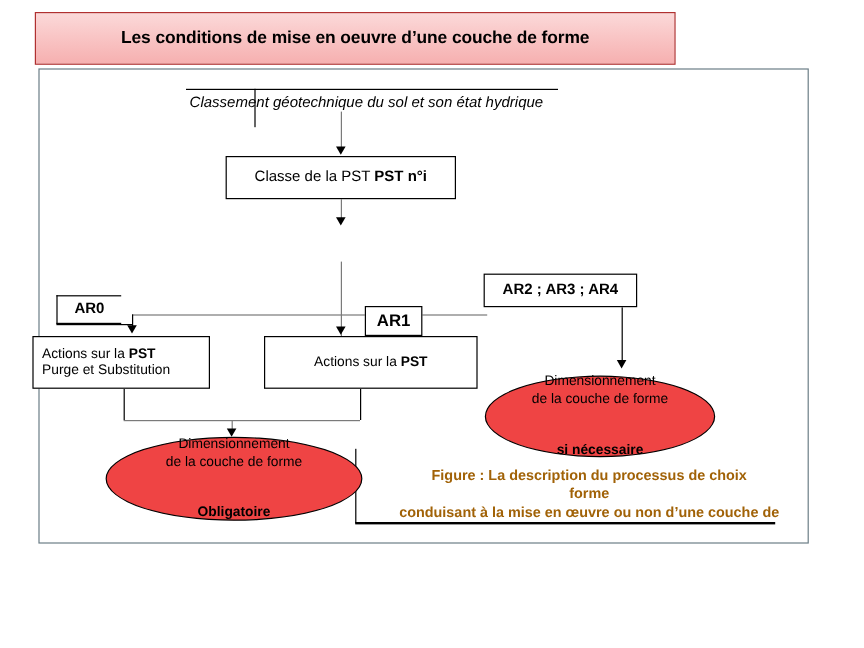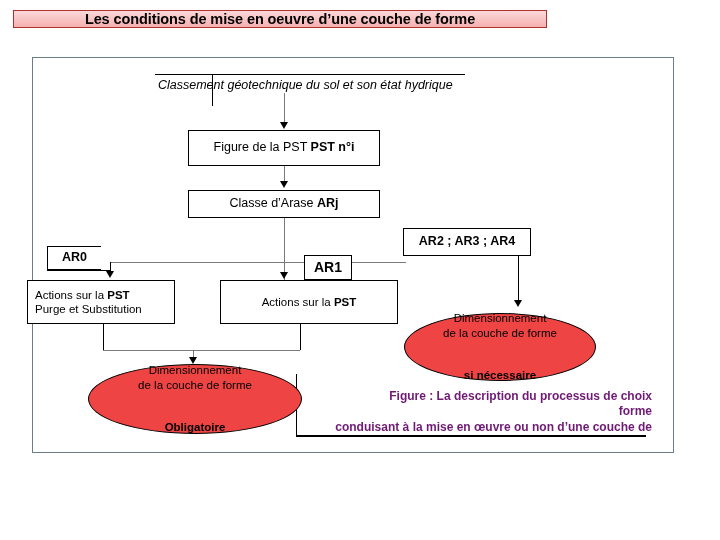--- a/index.html
+++ b/index.html
@@ -11,24 +11,24 @@
     width: 720px;
     height: 540px;
     position: relative;
     overflow: hidden;
     font-family: "Liberation Sans", sans-serif;
   }
 
   
   #title-banner {
     position: absolute;
-    left: 13px;
+    left: 29px;
     top: 10px;
     width: 534px;
-    height: 18px;
+    height: 44px;
     box-sizing: border-box;
     border: 1px solid #b03030;
     background: linear-gradient(to bottom, #fbd9d9 0%, #f9c6c6 45%, #f6b0b0 100%);
     display: flex;
     align-items: center;
     justify-content: center;
   }
   #title-banner .title-text {
     font-size: 14.5px;
     font-weight: bold;
@@ -160,26 +160,26 @@
     white-space: nowrap;
   }
   #label-classement {
     left: 158px; top: 78px;
     font-size: 12.5px;
     font-style: italic;
   }
 
   #caption {
     position: absolute;
-    left: 302px; top: 389px; width: 350px;
-    text-align: right;
+    left: 316px; top: 389px; width: 350px;
+    text-align: center;
     font-size: 12px;
     font-weight: bold;
     line-height: 1.28;
-    color: #701a75;
+    color: #a16207;
   }
   #caption .line { display: block; }
 </style>
 </head>
 <body>
 
 <div id="title-banner">
   <span class="title-text">Les conditions de mise en oeuvre d’une couche de forme</span>
 </div>
 
@@ -222,26 +222,23 @@
   <div class="vline dark" style="left:296px; top:374px; height:62px;"></div>
   <div class="hline thick" style="left:296px; top:435px; width:350px;"></div>
 
 </div>
 
 <div class="layer">
 
   <span class="free-text" id="label-classement">Classement géotechnique du sol et son  état hydrique</span>
 
   <div class="node-box" id="box-pst">
-    <span class="line"><span>Figure de la PST </span><span class="b">PST n°i</span></span>
-  </div>
-
-  <div class="node-box" id="box-arase">
-    <span class="line"><span>Classe d’Arase  </span><span class="b">ARj</span></span>
-  </div>
+    <span class="line"><span>Classe de la PST </span><span class="b">PST n°i</span></span>
+  </div>
+
 
   <div class="node-box" id="box-ar2">
     <span class="line">AR2 ; AR3 ; AR4</span>
   </div>
 
   <div class="node-box" id="box-ar0">
     <span class="line">AR0</span>
   </div>
 
   <div class="node-box" id="box-ar1">

